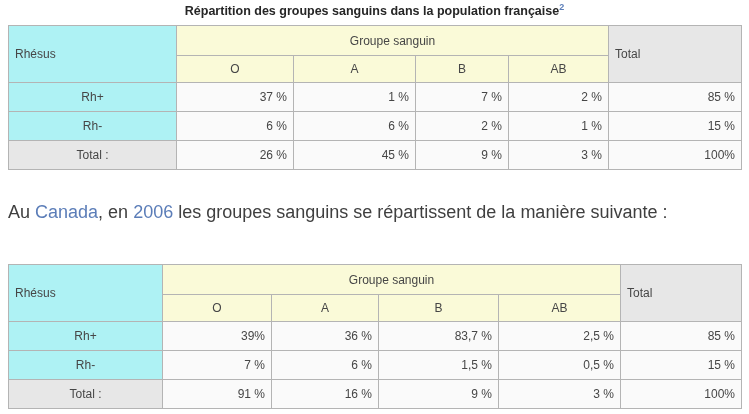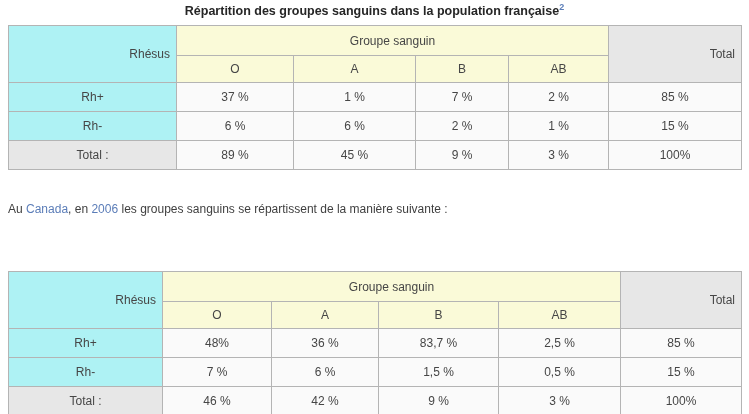--- a/index.html
+++ b/index.html
@@ -20,29 +20,29 @@
   a.wlink{color:var(--link,#5b7db8);text-decoration:none;cursor:pointer;}
   table.tbl{
     width:733px;table-layout:fixed;border-collapse:collapse;
     margin-top:7px;background:#ffffff;
   }
   table.tbl th,table.tbl td{
     border:1px solid var(--border,#b4b4b4);
     font-weight:normal;font-size:12px;color:var(--text,#464646);
     padding:2px 6px;box-sizing:border-box;
   }
-  th.rhesus-h{background:var(--rhesus-bg,#aef2f4);font-weight:bold;text-align:right;color:#3c4a4c;}
+  th.rhesus-h{background:var(--rhesus-bg,#aef2f4);font-weight:bold;text-align:left;color:#3c4a4c;}
   th.group-h{background:var(--group-bg,#fafad8);font-weight:bold;text-align:center;height:30px;color:#3c3c34;}
-  th.total-h{background:var(--total-bg,#e9e9e9);text-align:right;color:#4a4a4a;}
+  th.total-h{background:var(--total-bg,#e9e9e9);text-align:left;color:#4a4a4a;}
   th.sub-h{background:var(--group-bg,#fafad8);text-align:center;height:27px;color:#4a4a42;}
   th.rhesus-label{background:var(--rhesus-bg,#aef2f4);text-align:center;color:#50666a;}
   th.total-label{background:var(--total-bg,#e9e9e9);text-align:center;color:#4a4a4a;}
-  td.val{background:var(--cell-bg,#fafafa);text-align:center;height:19px;}
+  td.val{background:var(--cell-bg,#fafafa);text-align:right;height:19px;}
   tr.body-row th{height:29px;}
-  .intro{margin:32px 0 14px 0;padding:0;font-size:12px;color:#3f3f3f;}
+  .intro{margin:32px 0 0 0;padding:0;font-size:18px;color:#3f3f3f;}
   .gap-before-second{height:34px;}
 </style>
 </head>
 <body>
 
 <div class="page">
 
   <div class="tbl-title first"><span>Répartition des groupes sanguins dans la population française</span><sup class="ref"><a class="wlink">2</a></sup></div>
 
   <table class="tbl" id="table-0">
@@ -79,21 +79,21 @@
         <tr class="body-row">
           <th class="rhesus-label">Rh-</th>
           <td class="val">6 %</td>
           <td class="val">6 %</td>
           <td class="val">2 %</td>
           <td class="val">1 %</td>
           <td class="val">15 %</td>
         </tr>
         <tr class="body-row">
           <th class="total-label">Total :</th>
-          <td class="val">89 %</td>
+          <td class="val">26 %</td>
           <td class="val">45 %</td>
           <td class="val">9 %</td>
           <td class="val">3 %</td>
           <td class="val">100%</td>
         </tr>
       </tbody>
   </table>
 
   <p class="intro"><span>Au </span><a class="wlink" href="#">Canada</a><span>, en </span><a class="wlink" href="#">2006</a><span> les groupes sanguins se répartissent de la manière suivante :</span></p>
 
@@ -118,38 +118,38 @@
       <tr>
         <th class="sub-h">O</th>
         <th class="sub-h">A</th>
         <th class="sub-h">B</th>
         <th class="sub-h">AB</th>
       </tr>
     </thead>
     <tbody>
         <tr class="body-row">
           <th class="rhesus-label">Rh+</th>
-          <td class="val">48%</td>
+          <td class="val">39%</td>
           <td class="val">36 %</td>
           <td class="val">83,7 %</td>
           <td class="val">2,5 %</td>
           <td class="val">85 %</td>
         </tr>
         <tr class="body-row">
           <th class="rhesus-label">Rh-</th>
           <td class="val">7 %</td>
           <td class="val">6 %</td>
           <td class="val">1,5 %</td>
           <td class="val">0,5 %</td>
           <td class="val">15 %</td>
         </tr>
         <tr class="body-row">
           <th class="total-label">Total :</th>
-          <td class="val">46 %</td>
-          <td class="val">42 %</td>
+          <td class="val">91 %</td>
+          <td class="val">16 %</td>
           <td class="val">9 %</td>
           <td class="val">3 %</td>
           <td class="val">100%</td>
         </tr>
       </tbody>
   </table>
 
 </div>
 
 </body></html>

